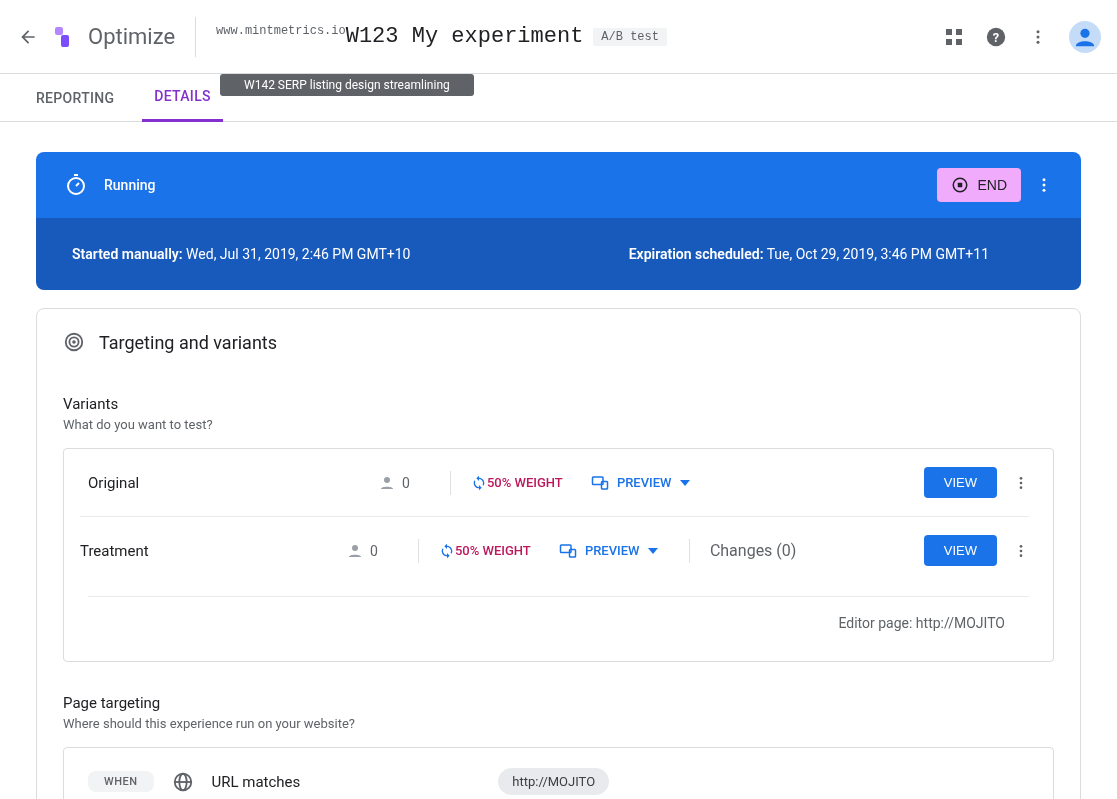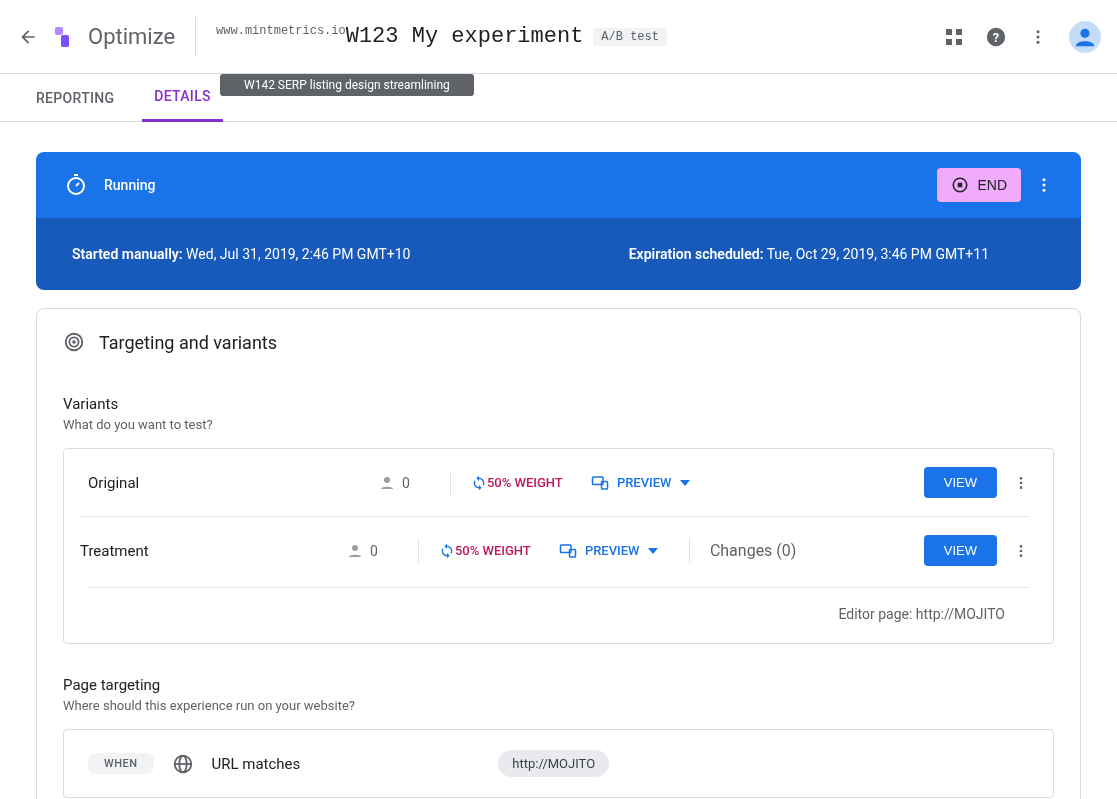--- a/index.html
+++ b/index.html
@@ -55,21 +55,21 @@
 .variant-row + .variant-row { border-top: 1px solid #e8eaed; margin-left: 16px; margin-right: 24px; padding-left: 0; padding-right: 0; }
 .variant-name { font-size: 15px; color: #202124; flex: 0 0 290px; }
 .visitors { display: flex; align-items: center; gap: 6px; color: #5f6368; font-size: 14px; padding-right: 20px; }
 .divider-v { width: 1px; height: 24px; background: #e0e0e0; margin: 0 20px; }
 .weight { display: flex; align-items: center; gap: 0; color: #be185d; font-size: 13px; font-weight: 500; cursor: pointer; flex: 0 0 120px; }
 .preview { display: flex; align-items: center; gap: 8px; color: #1a73e8; font-size: 13px; font-weight: 500; cursor: pointer; flex: 0 0 110px; }
 .changes { font-size: 16px; color: #5f6368; margin-right: 18px; }
 .row-spacer { flex: 1; }
 .view-btn { background: #1a73e8; color: #fff; border: none; border-radius: 4px; padding: 8px 20px; font-size: 13px; font-weight: 500; cursor: pointer; }
 .row-more { margin-left: 16px; color: #5f6368; cursor: pointer; }
-.editor-page { text-align: right; padding: 18px 24px; font-size: 14px; color: #5f6368; border-top: 1px solid #e8eaed; margin: 3px 24px; }
+.editor-page { text-align: right; padding: 18px 24px; font-size: 14px; color: #5f6368; border-top: 1px solid #e8eaed; margin: 12px 24px; }
 
 .page-targeting-box { border: 1px solid #dadce0; border-radius: 4px; padding: 20px 24px; display: flex; align-items: center; gap: 18px; }
 .when-badge { background: #f1f3f4; color: #5f6368; font-size: 11px; font-weight: 500; padding: 4px 16px; border-radius: 8px; letter-spacing: 0.5px; }
 .url-text { font-size: 15px; color: #202124; }
 .url-chip { background: #e8eaed; color: #3c4043; font-size: 13px; padding: 6px 14px; border-radius: 14px; margin-left: 180px; }
 
 .section-gap { height: 32px; }
 
 svg { display: block; }
 </style>

